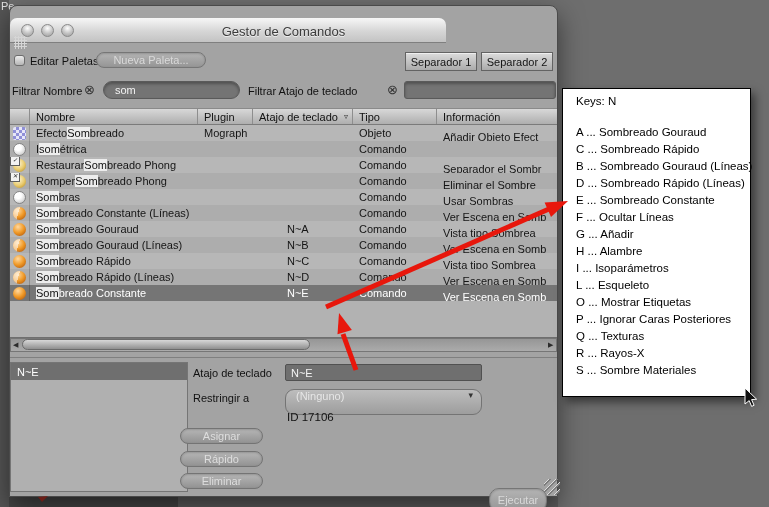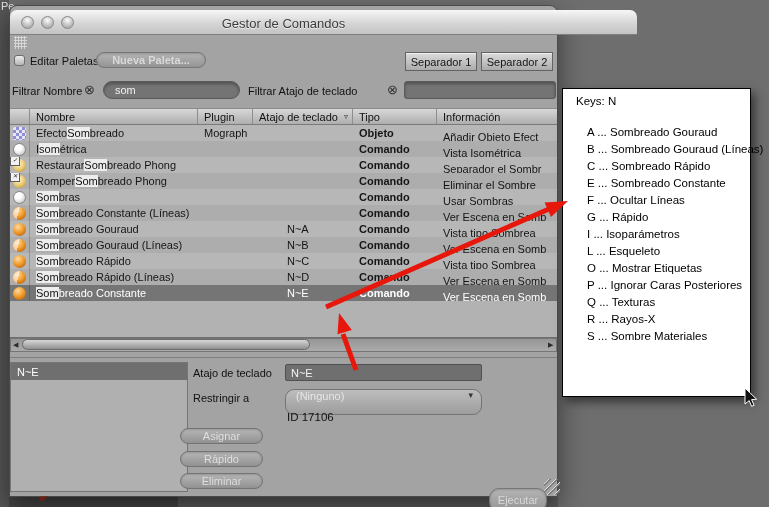--- a/index.html
+++ b/index.html
@@ -11,39 +11,39 @@
   
   .bg-left { left:0; top:0; width:9px; height:507px; background:#565656; }
   .bg-bot1 { left:9px; top:497px; width:169px; height:10px; background:#474747; }
   .bg-bot2 { left:178px; top:497px; width:380px; height:10px; background:#5d5d5d; }
   .peek { left:1px; top:0; color:#e3e3e3; font-size:11px; }
 
   
   .window { left:9px; top:5px; width:549px; height:492px; background:#a3a3a3;
             border:1px solid #4a4a4a; border-radius:8px 8px 0 0;
             box-shadow:0 10px 26px rgba(0,0,0,.5); }
-  .titlebar { left:0; top:4px; width:627px; height:25px; border-radius:7px 7px 0 0;
+  .titlebar { left:0; top:12px; width:436px; height:25px; border-radius:7px 7px 0 0;
               background:linear-gradient(#f7f7f7,#d6d6d6 55%,#c3c3c3);
               border-bottom:1px solid #7f7f7f; }
   .light { width:13px; height:13px; border-radius:50%; top:6px;
            background:radial-gradient(circle at 50% 30%, #fdfdfd, #c2c2c2 55%, #9b9b9b);
            border:1px solid #8a8a8a; }
   .title { left:0; top:6px; width:547px; text-align:center; font-size:13px; color:#3c3c3c;
            text-shadow:0 1px 0 rgba(255,255,255,.65); }
   .grip { left:4px; top:30px; width:13px; height:13px;
           background-image:radial-gradient(#d6d6d6 1px, transparent 1.1px);
           background-size:3px 3px; }
 
   .lbl { font-size:11px; color:#111; line-height:12px; }
   .checkbox { left:4px; top:49px; width:11px; height:11px; border-radius:3px;
               background:linear-gradient(#ececec,#b5b5b5); border:1px solid #6d6d6d; }
   .pillbtn { border:1px solid #767676; border-radius:10px; color:#d9d9d9; font-size:11px;
              display:flex; align-items:center; justify-content:center;
              background:linear-gradient(#b4b4b4,#959595); box-shadow:inset 0 1px 2px rgba(0,0,0,.18); }
-  .btn-nueva { left:86px; top:46px; width:110px; height:16px;font-weight:bold; }
+  .btn-nueva { left:86px; top:46px; width:110px; height:16px; }
   .sepbtn { width:72px; height:19px; top:46px; font-size:11px; color:#141414;
             background:linear-gradient(#dcdcdc,#ababab); border:1px solid #636363;
             box-shadow:inset 0 1px 0 #efefef; display:flex; align-items:center; justify-content:center; }
   .clear-ic { font-size:13px; color:#2f2f2f; line-height:13px; }
   .filter-input { border:1px solid #5a5a5a; background:#747474; color:#f2f2f2; font-size:11px;
                   font-family:"Liberation Sans",sans-serif; padding:0 0 0 11px; outline:none;
                   box-shadow:inset 0 2px 3px rgba(0,0,0,.3); }
   #filter-name { left:93px; top:75px; width:137px; height:18px; border-radius:9px; }
   #filter-shortcut { left:394px; top:75px; width:152px; height:18px; border-radius:3px; }
 
@@ -58,21 +58,21 @@
   .sortmark { font-size:8px; margin-left:6px; color:#333; }
   .trow { font-size:11px; color:#151515; }
   .trow .cell { display:flex; align-items:center; overflow:hidden; white-space:nowrap; }
   .trow:nth-child(odd) { background:#b7b7b7; }
   .trow:nth-child(even) { background:#adadad; }
   .trow.sel { background:#757575 !important; color:#fff; }
   .c-icon { justify-content:center; border-right:1px solid rgba(0,0,0,.18); }
   .c-name { padding-left:6px; }
   .c-plugin { padding-left:6px; }
   .c-short { padding-left:34px; }
-  .c-tipo { padding-left:6px;font-weight:bold; }
+  .c-tipo { padding-left:6px; }
   .c-info { padding-left:6px;margin-top:8px; }
   .hl { background:#ededed; color:#111; }
 
   
   .icon { position:relative; display:inline-block; width:13px; height:13px; border-radius:50%; }
   .icon-mograph { border-radius:2px;
     background-image:
       linear-gradient(45deg,#8f8fd8 25%,transparent 25%,transparent 75%,#8f8fd8 75%),
       linear-gradient(45deg,#8f8fd8 25%,#e6e6f8 25%,#e6e6f8 75%,#8f8fd8 75%);
     background-size:6px 6px; background-position:0 0,3px 3px; }
@@ -112,21 +112,21 @@
               background:linear-gradient(#b6b6b6,#929292); box-shadow:inset 0 1px 2px rgba(0,0,0,.18); }
   .btn-ejecutar { left:479px; top:482px; width:58px; height:24px; }
   .resize-grip { left:534px; top:473px; width:16px; height:16px;
     background:repeating-linear-gradient(135deg, transparent 0 3px, #dcdcdc 3px 4px, #7c7c7c 4px 5px); }
 
   
   .popup { left:562px; top:88px; width:189px; height:309px; background:#fff; border:1px solid #000;
            box-shadow:4px 5px 9px rgba(0,0,0,.5); }
   .popup-title { left:13px; top:6px; font-size:11.5px; color:#000;text-align:right; }
   .popup-list { left:0; top:35px; width:187px; }
-  .pitem { line-height:17px; padding-left:24px; font-size:11.5px; color:#000; white-space:nowrap; }
+  .pitem { line-height:17px; padding-left:13px; font-size:11.5px; color:#000; white-space:nowrap; }
 
   .arrows { left:0; top:0; pointer-events:none; z-index:50; }
   .cursor { left:744px; top:388px; z-index:60; pointer-events:none; }
 </style>
 </head>
 <body>
 
 <div class="stage">
   <div class="abs bg-left"></div>
   <div class="abs bg-bot1"></div>
@@ -179,21 +179,20 @@
             <span class="cell c-info">Añadir Objeto Efect</span>
           </div>
           <div class="trow">
             <span class="cell c-icon">
               <i class="icon icon-wsphere"></i>
             </span>
             <span class="cell c-name">I<span class="hl">som</span>étrica</span>
             <span class="cell c-plugin"></span>
             <span class="cell c-short"></span>
             <span class="cell c-tipo">Comando</span>
-            <span class="cell c-info">Vista Isométrica</span>
           </div>
           <div class="trow">
             <span class="cell c-icon">
               <i class="icon icon-phong icon-phong-check"></i>
             </span>
             <span class="cell c-name">Restaurar <span class="hl">Som</span>breado Phong</span>
             <span class="cell c-plugin"></span>
             <span class="cell c-short"></span>
             <span class="cell c-tipo">Comando</span>
             <span class="cell c-info">Separador el Sombr</span>
@@ -303,25 +302,27 @@
     <div class="abs smallbtn" style="left:170px;top:445px">Rápido</div>
     <div class="abs smallbtn" style="left:170px;top:467px">Eliminar</div>
     <div class="abs pillbtn btn-ejecutar">Ejecutar</div>
     <div class="abs resize-grip"></div>
   </div>
 
   <div class="abs popup">
     <span class="abs popup-title">Keys: N</span>
     <div class="abs popup-list" id="popup-list">
         <div class="pitem">A ... Sombreado Gouraud</div>
+        <div class="pitem">C ... Sombreado Rápido</div>
         <div class="pitem">B ... Sombreado Gouraud (Líneas)</div>
-        <div class="pitem">C ... Sombreado Rápido</div>
+        <div class="pitem">D ... Sombreado Rápido (Líneas)</div>
         <div class="pitem">E ... Sombreado Constante</div>
         <div class="pitem">F ... Ocultar Líneas</div>
-        <div class="pitem">G ... Rápido</div>
+        <div class="pitem">G ... Añadir</div>
+        <div class="pitem">H ... Alambre</div>
         <div class="pitem">I ... Isoparámetros</div>
         <div class="pitem">L ... Esqueleto</div>
         <div class="pitem">O ... Mostrar Etiquetas</div>
         <div class="pitem">P ... Ignorar Caras Posteriores</div>
         <div class="pitem">Q ... Texturas</div>
         <div class="pitem">R ... Rayos-X</div>
         <div class="pitem">S ... Sombre Materiales</div>
       </div>
   </div>
 

